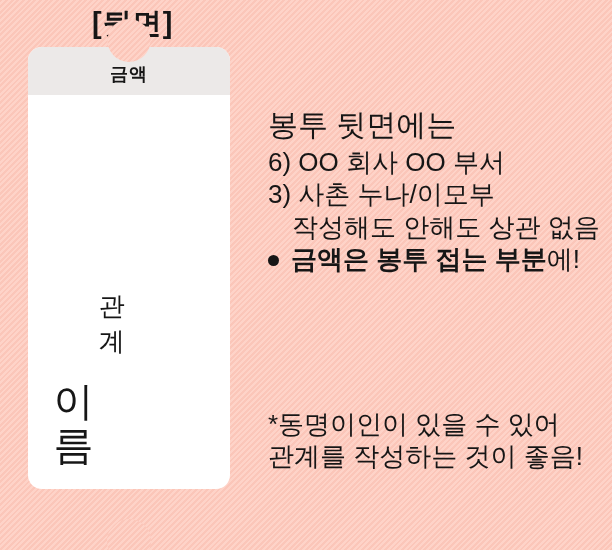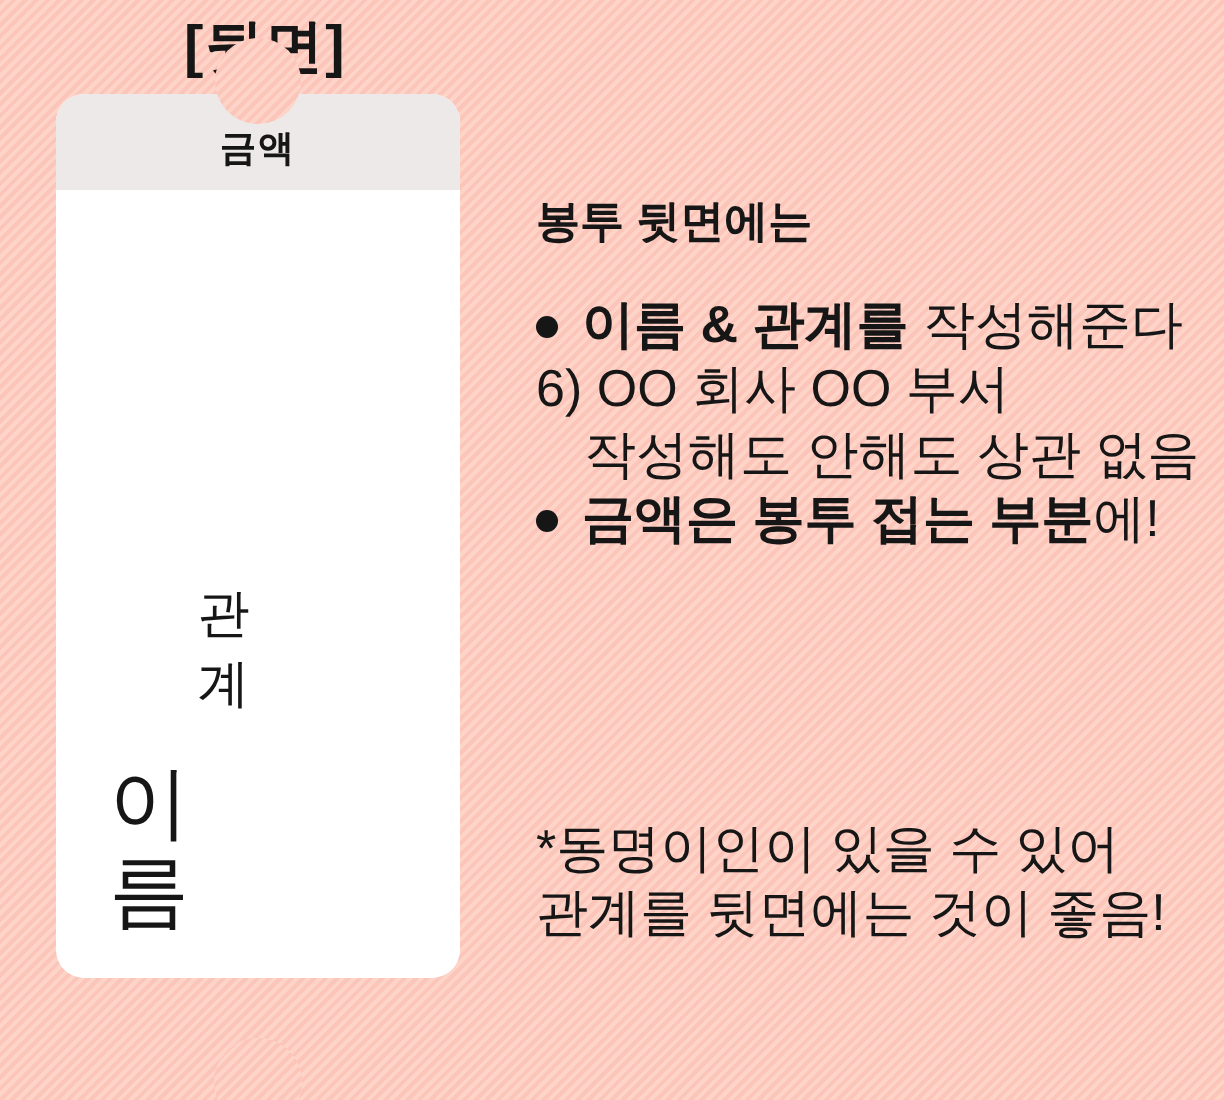--- a/index.html
+++ b/index.html
@@ -40,22 +40,22 @@
   .vlabel{
     position:absolute;
     writing-mode:vertical-rl;text-orientation:upright;
     font-weight:500;white-space:nowrap;
   }
   .vlabel-rel{left:68px;top:229px;font-size:26px;line-height:1.2;letter-spacing:9px;}
   .vlabel-name{left:22px;top:308px;font-size:40px;line-height:1.2;letter-spacing:6px;}
 
   
   .instr-heading{
-    position:absolute;left:268px;top:95px;
-    font-size:22px;line-height:32px;white-space:nowrap;font-weight:700;
+    position:absolute;left:268px;top:109px;
+    font-size:30px;line-height:32px;white-space:nowrap;font-weight:400;
   }
   .instr-lines{position:absolute;left:268px;top:146px;}
   .iline{font-size:26px;line-height:32.4px;white-space:nowrap;}
   .iline .b{font-weight:700;}
   .iline.indent{padding-left:24px;}
   .bullet{
     display:inline-block;width:11px;height:11px;border-radius:50%;
     background:#161616;margin-right:12px;vertical-align:2px;
   }
   .note-lines{position:absolute;left:268px;top:408px;}
@@ -74,31 +74,31 @@
     <div class="notch notch-top stripes"></div>
     <div class="notch notch-bottom stripes"></div>
     <div class="vlabel vlabel-rel">관계</div>
     <div class="vlabel vlabel-name">이름</div>
   </div>
 
   <div class="instr-heading">봉투 뒷면에는</div>
 
   <div class="instr-lines">
     <div class="iline">
-      <span class="bullet"></span><span class="b">이름 &amp; 관계를</span><span> 작성해준다</span>
+      <span>6) OO 회사 OO 부서</span>
     </div>
     <div class="iline">
-      <span>6) OO 회사 OO 부서</span>
+      <span>3) 사촌 누나/이모부</span>
     </div>
     <div class="iline indent">
       <span>작성해도 안해도 상관 없음</span>
     </div>
     <div class="iline">
       <span class="bullet"></span><span class="b">금액은 봉투 접는 부분</span><span>에!</span>
     </div>
   </div>
 
   <div class="note-lines">
     <div class="nline">*동명이인이 있을 수 있어</div>
-    <div class="nline">관계를 뒷면에는 것이 좋음!</div>
+    <div class="nline">관계를 작성하는 것이 좋음!</div>
   </div>
 
 </div>
 
 </body></html>

